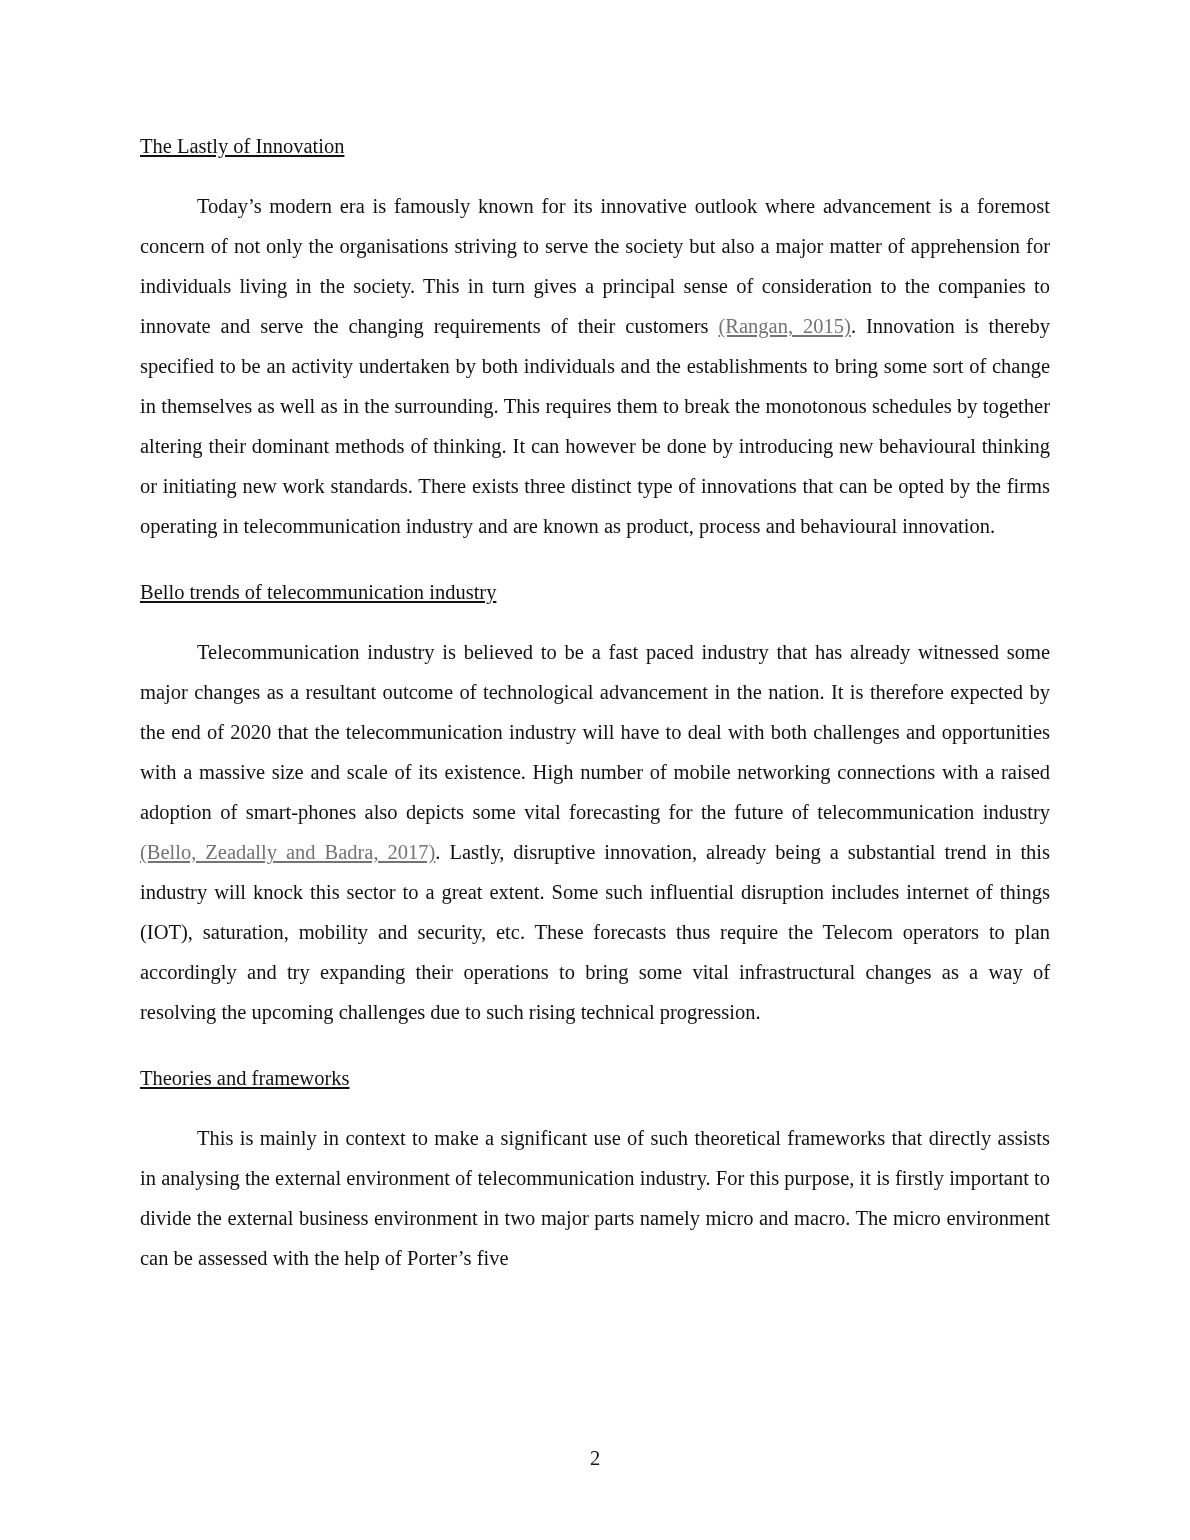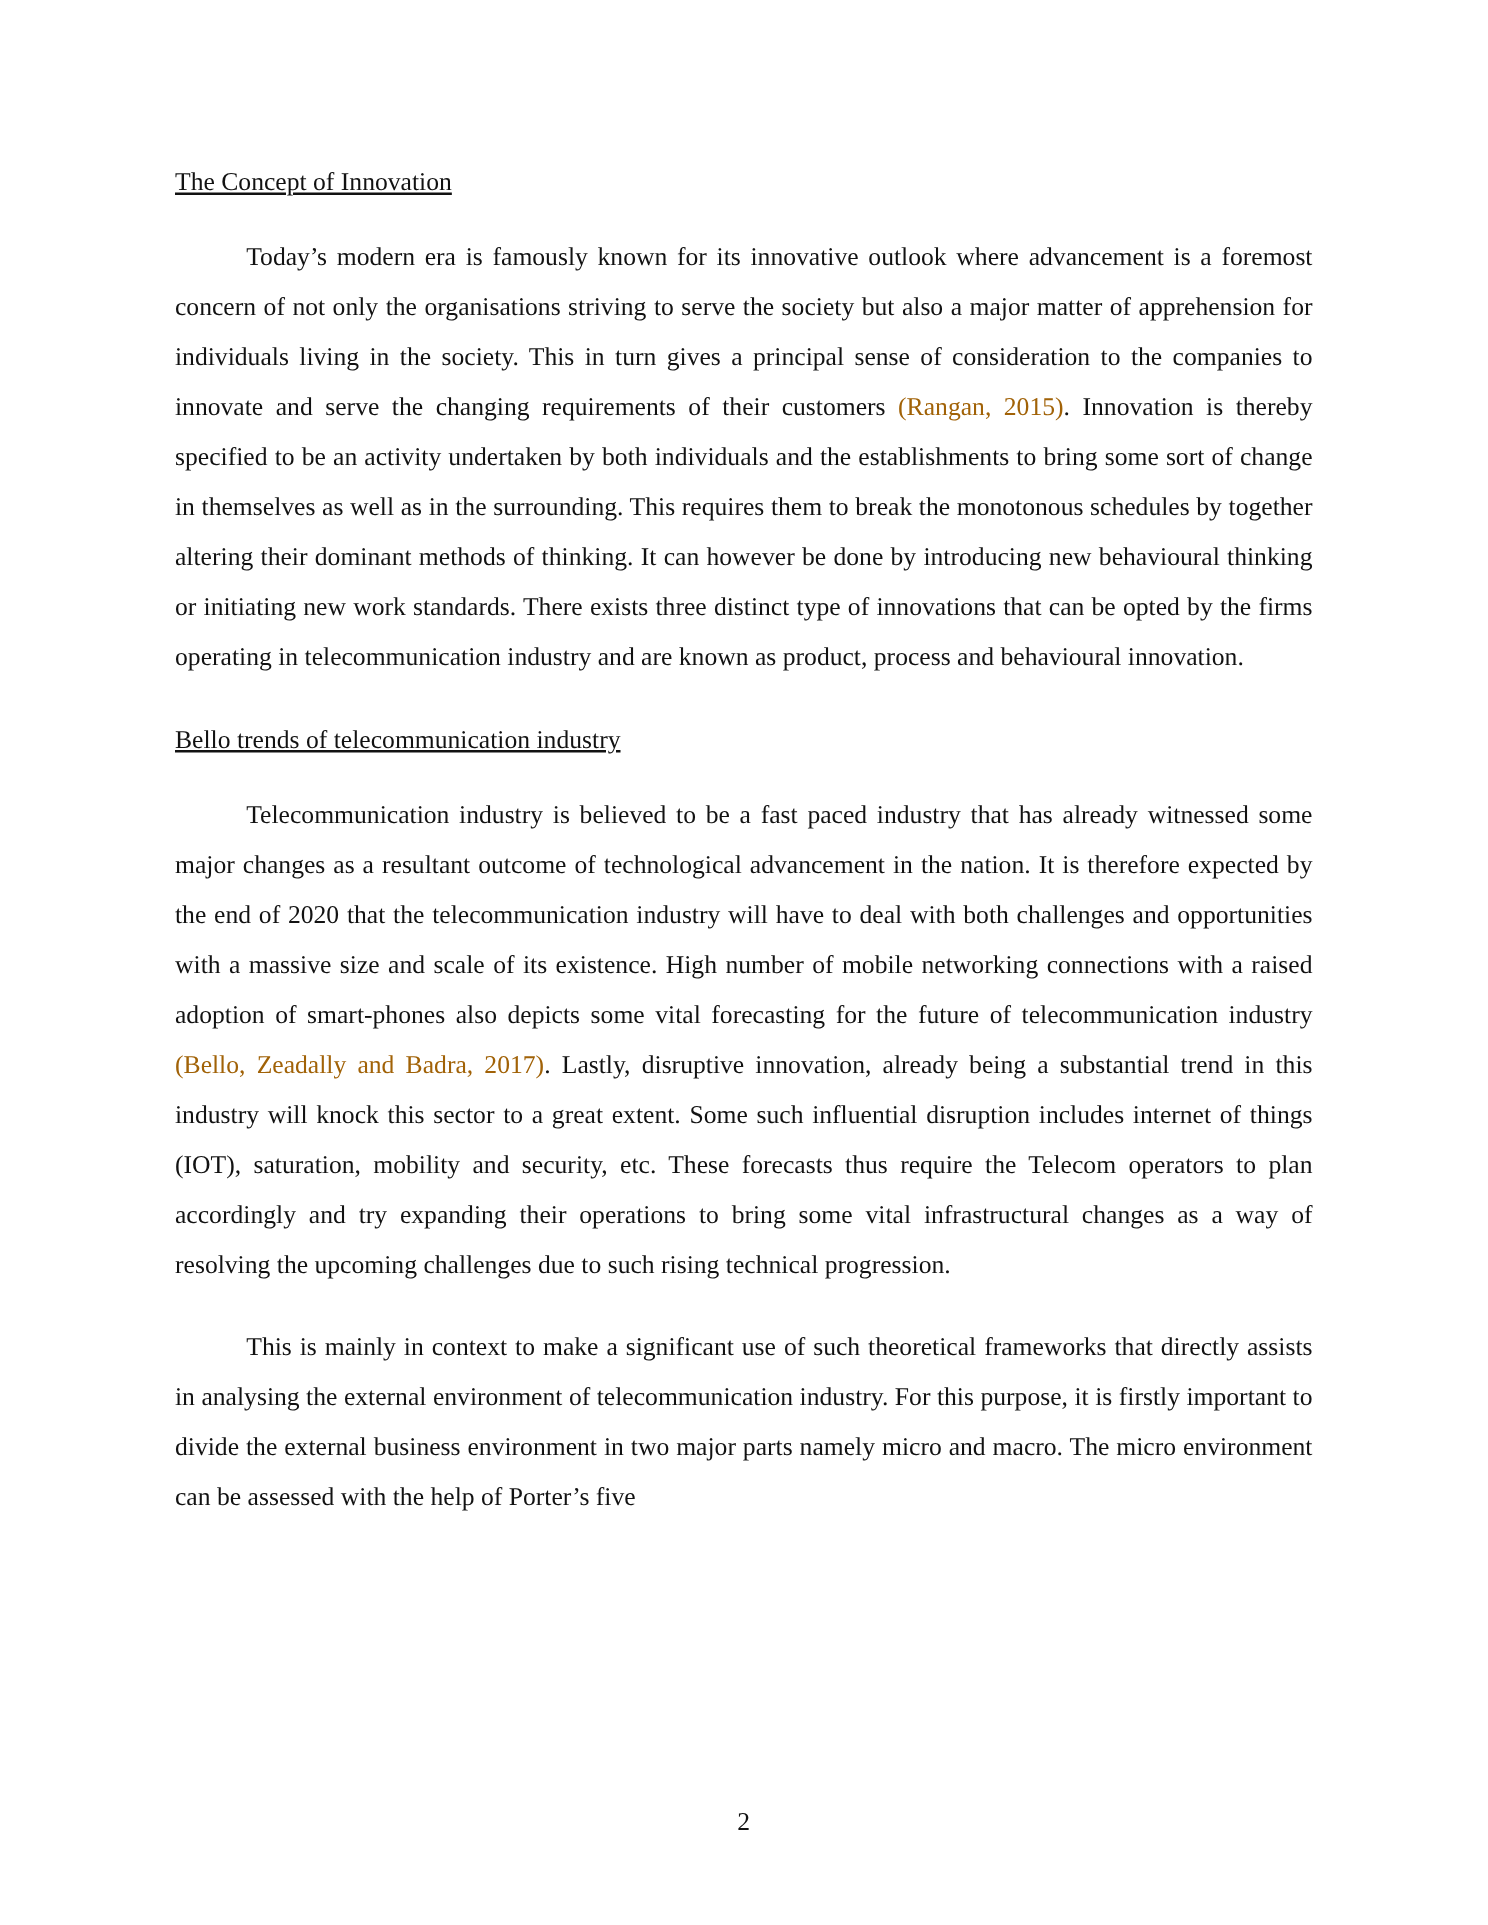--- a/index.html
+++ b/index.html
@@ -22,44 +22,45 @@
     text-decoration: underline;
     line-height: 40px;
     margin: 0 0 20px 0;
   }
   .para {
     text-align: justify;
     text-indent: 57px;
     line-height: 40px;
     margin: 0 0 26px 0;
   }
-  .citation { color: #a16207; }
+  .citation { color: #737373; text-decoration: underline; }
   .page-number {
     position: absolute;
     bottom: 62px;
     left: 0;
     width: 100%;
     text-align: center;
     line-height: 40px;
   }
 </style>
 </head>
 <body>
 
 <div class="page">
 
   <section class="section">
-    <h2 class="heading">The Concept of Innovation</h2>
+    <h2 class="heading">The Lastly of Innovation</h2>
     <p class="para"><span>Today’s modern era is famously known for its innovative outlook where advancement is a foremost concern of not only the organisations striving to serve the society but also a major matter of apprehension for individuals living in the society. This in turn gives a principal sense of consideration to the companies to innovate and serve the changing requirements of their customers </span><span class="citation">(Rangan, 2015)</span><span>. Innovation is thereby specified to be an activity undertaken by both individuals and the establishments to bring some sort of change in themselves as well as in the surrounding. This requires them to break the monotonous schedules by together altering their dominant methods of thinking. It can however be done by introducing new behavioural thinking or initiating new work standards. There exists three distinct type of innovations that can be opted by the firms operating in telecommunication industry and are known as product, process and behavioural innovation.</span></p>
   </section>
 
   <section class="section">
     <h2 class="heading">Bello trends of telecommunication industry</h2>
     <p class="para"><span>Telecommunication industry is believed to be a fast paced industry that has already witnessed some major changes as a resultant outcome of technological advancement in the nation. It is therefore expected by the end of 2020 that the telecommunication industry will have to deal with both challenges and opportunities with a massive size and scale of its existence. High number of mobile networking connections with a raised adoption of smart-phones also depicts some vital forecasting for the future of telecommunication industry </span><span class="citation">(Bello, Zeadally and Badra, 2017)</span><span>. Lastly, disruptive innovation, already being a substantial trend in this industry will knock this sector to a great extent. Some such influential disruption includes internet of things (IOT), saturation, mobility and security, etc. These forecasts thus require the Telecom operators to plan accordingly and try expanding their operations to bring some vital infrastructural changes as a way of resolving the upcoming challenges due to such rising technical progression.</span></p>
   </section>
 
   <section class="section">
+    <h2 class="heading">Theories and frameworks</h2>
     <p class="para"><span>This is mainly in context to make a significant use of such theoretical frameworks that directly assists in analysing the external environment of telecommunication industry. For this purpose, it is firstly important to divide the external business environment in two major parts namely micro and macro. The micro environment can be assessed with the help of Porter’s five</span><span class="citation"></span><span></span></p>
   </section>
 
   <div class="page-number">2</div>
 
 </div>
 
 </body></html>

